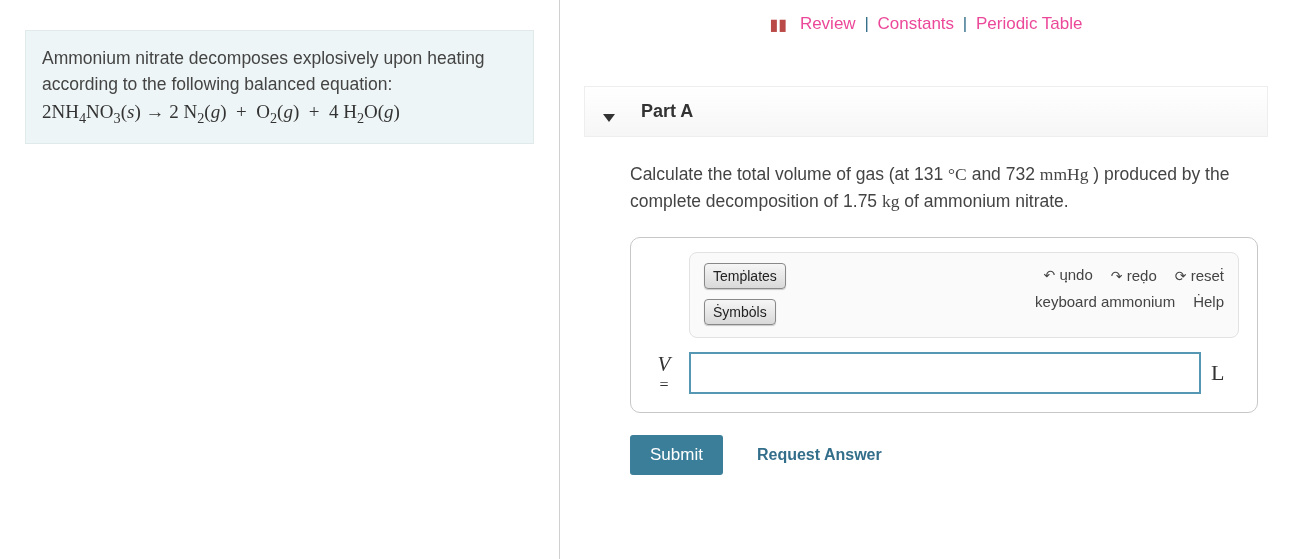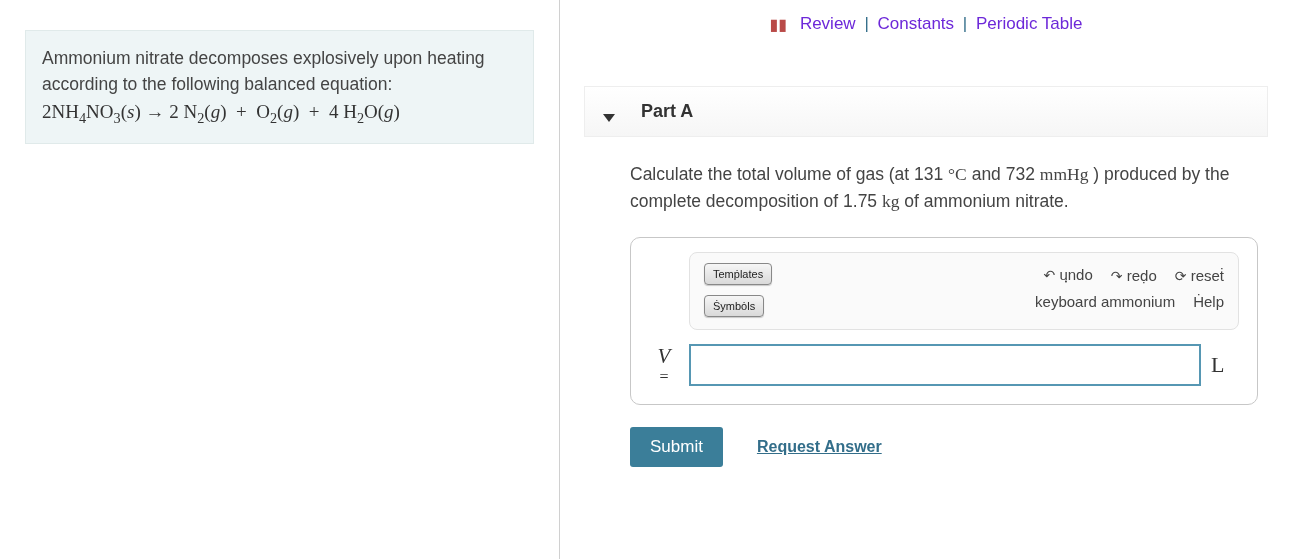--- a/index.html
+++ b/index.html
@@ -49,21 +49,21 @@
     font-size: 17px;
   }
   .top-links .book-icon {
     display: inline-block;
     color: #b94a48;
     font-size: 16px;
     margin-right: 8px;
     vertical-align: middle;
   }
   .top-links a {
-    color: #6d28d9;
+    color: #ec4899;
     text-decoration: none;
     font-weight: 500;
   }
   .top-links .sep { color: #336e8a; margin: 0 4px; }
   .part-header {
     display: flex;
     align-items: flex-end;
     background: #fbfbfb;
     background: linear-gradient(#ffffff,#f6f6f6);
     border: 1px solid #eee;
@@ -112,21 +112,21 @@
     align-items: flex-start;
     flex-wrap: wrap;
     gap: 8px;
   }
   .tool-left { display: flex; flex-direction: column; gap: 10px; }
   .tool-btn {
     background: linear-gradient(#f6f6f6,#d9d9d9);
     border: 1px solid #888;
     border-radius: 4px;
     padding: 4px 8px;
-    font-size: 11px;
+    font-size: 14px;
     color: #222;
     cursor: pointer;
     box-shadow: 0 1px 1px rgba(0,0,0,0.2);
     width: fit-content;
   }
   .tool-right {
     display: flex;
     flex-direction: column;
     align-items: flex-end;
     gap: 6px;
@@ -178,21 +178,20 @@
     border: none;
     border-radius: 3px;
     padding: 10px 20px;
     font-size: 17px;
     cursor: pointer;
   }
   .request-link {
     color: #336e8a;
     font-weight: bold;
     font-size: 16px;
-    text-decoration: underline;
     cursor: pointer;
   }
 </style>
 </head>
 <body>
 
 <div class="container">
 
   <div class="left-pane">
     <div class="prompt-box">

